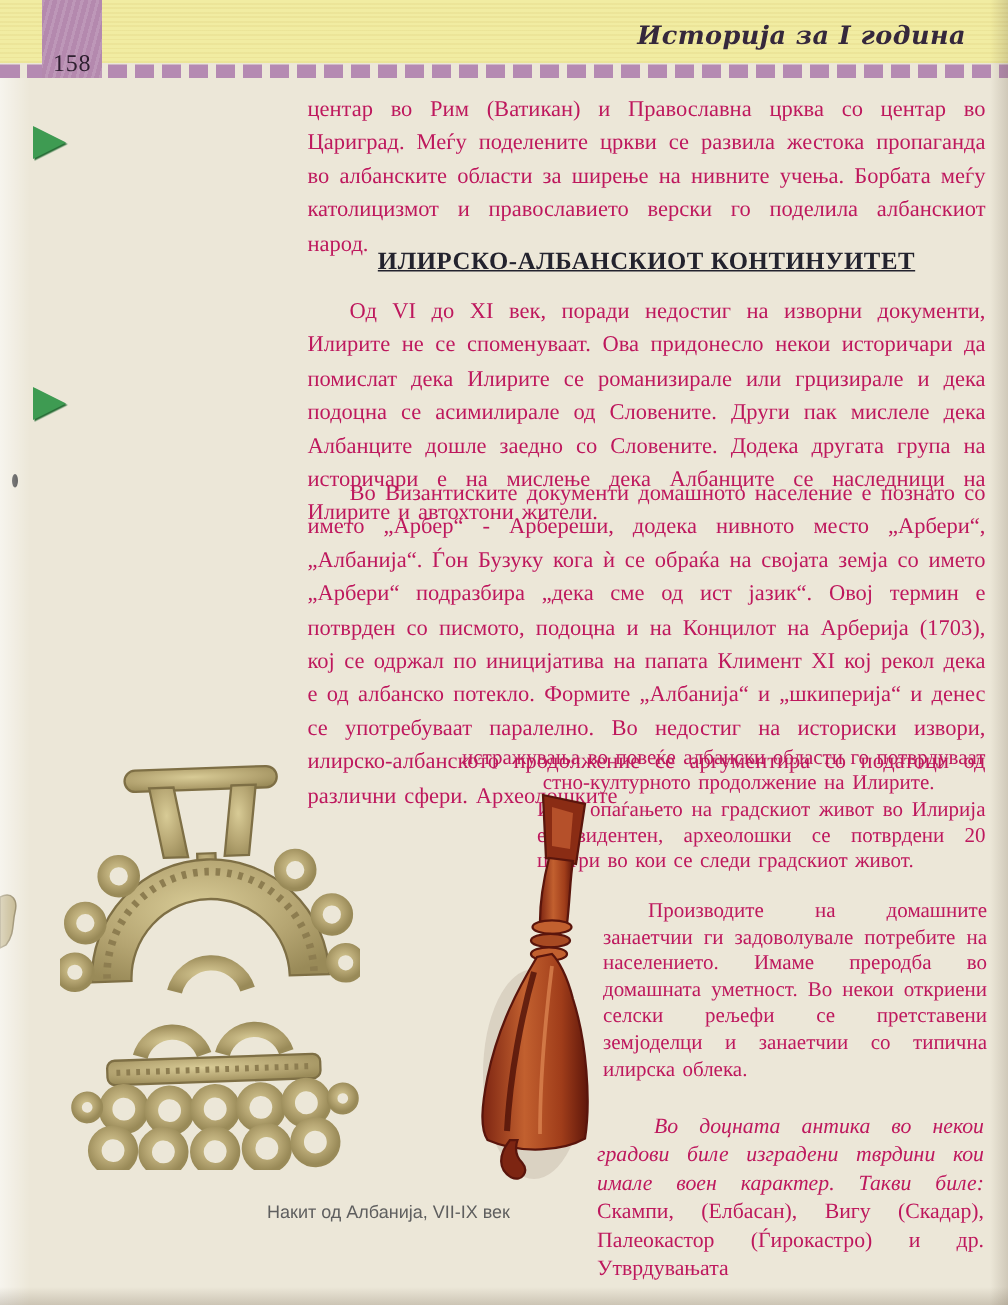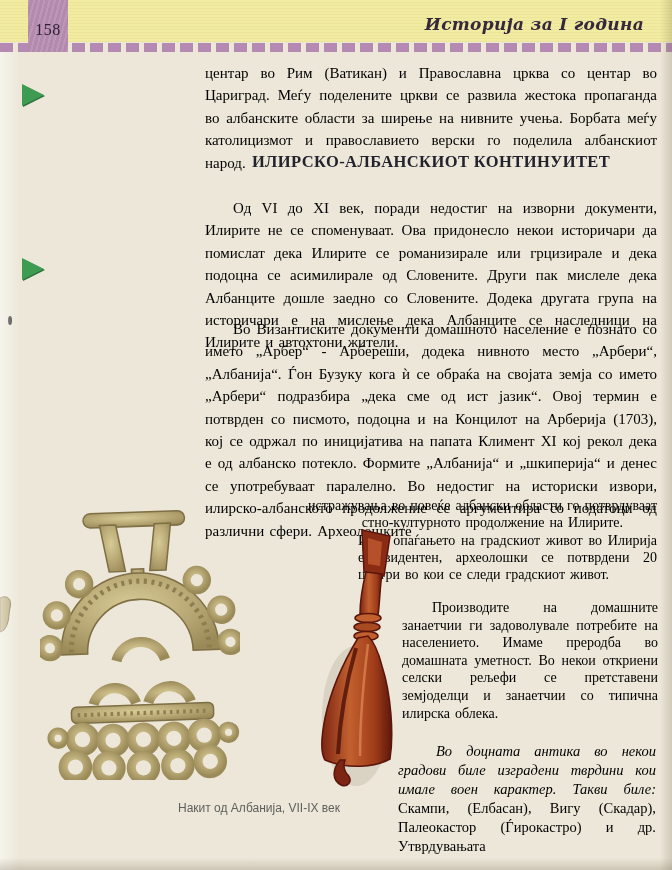--- a/index.html
+++ b/index.html
@@ -6,34 +6,34 @@
   #page{
     position:relative;width:672px;height:870px;margin:0 auto;
     background:#ece7d8;overflow:hidden;
     font-family:"Liberation Serif", serif;
   }
   
   .header-band{position:absolute;left:0;top:0;width:672px;height:42px;background:#f1eca2;
     background-image:repeating-linear-gradient(0deg, rgba(190,160,70,.10) 0 1px, rgba(0,0,0,0) 1px 3px);}
   .page-num-box{position:absolute;left:28px;top:0;width:40px;height:52px;background:#b489ae;
     background-image:repeating-linear-gradient(105deg, rgba(255,255,255,.12) 0 2px, rgba(0,0,0,0) 2px 5px);
-    display:flex;align-items:center;justify-content:center;}
+    display:flex;align-items:flex-end;justify-content:center;}
   .page-num{font-size:16px;color:#2e2030;padding-top:7px;letter-spacing:.5px;}
   .header-title{position:absolute;right:28px;top:14px;font-family:"DejaVu Serif", serif;
     font-style:italic;font-weight:600;font-size:17px;color:#35283c;letter-spacing:.3px;}
   .dash-line{position:absolute;left:0;top:43px;width:672px;height:9px;
     background:repeating-linear-gradient(90deg,#b58ab2 0 13px, rgba(0,0,0,0) 13px 18px);}
   
   .side-box{position:absolute;left:35px;width:162px;background:#f6f2a0;border:1px solid #d9cd6c;
     border-radius:14px;box-shadow:1px 2px 3px rgba(120,110,60,.25);padding:9px 10px 9px 14px;box-sizing:border-box;}
   .side-box p{margin:0;font-style:italic;font-weight:bold;font-size:13.2px;line-height:19.5px;color:#49501f;}
   .tri{position:absolute;width:0;height:0;border-top:11px solid transparent;border-bottom:11px solid transparent;
     border-left:22px solid #3e9b52;filter:drop-shadow(1px 1px 0 #2a6e38);}
   
-  .mt{position:absolute;left:205px;width:452px;font-size:15px;line-height:22.4px;color:#000000;
+  .mt{position:absolute;left:205px;width:452px;font-size:15px;line-height:22.4px;color:#be185d;
     text-align:justify;word-spacing:1.5px;margin:0;}
   .indent{text-indent:28px;}
   .heading{position:absolute;left:205px;width:452px;text-align:center;font-weight:bold;
     font-size:16.5px;color:#23232e;letter-spacing:.4px;margin:0;}
   .small{font-size:14px;line-height:17px;}
   .ital{font-style:italic;}
   
   .fig{position:absolute;}
   .caption{position:absolute;left:140px;top:801px;width:200px;text-align:right;
     font-family:"Liberation Sans", sans-serif;font-size:12px;color:#5f5f5f;}
@@ -52,21 +52,21 @@
   <div class="dash-line"></div>
   <div class="page-num-box">
     <span class="page-num">158</span>
   </div>
   <div class="header-title">Историја за I година</div>
 
   <div class="tri" style="left:22px;top:84px;"></div>
   <div class="tri" style="left:22px;top:258px;"></div>
 
   <p class="mt" style="top:62px;">центар во Рим (Ватикан) и Православна црква со центар во Цариград. Меѓу поделените цркви се развила жестока пропаганда во албанските области за ширење на нивните учења. Борбата меѓу католицизмот и православието верски го поделила албанскиот народ.</p>
-  <h2 class="heading" style="top:152px;">ИЛИРСКО-АЛБАНСКИОТ КОНТИНУИТЕТ</h2>
+  <h2 class="heading" style="top:164px;text-decoration:underline;">ИЛИРСКО-АЛБАНСКИОТ КОНТИНУИТЕТ</h2>
   <p class="mt indent" style="top:197px;">Од VI до XI век, поради недостиг на изворни документи, Илирите не се споменуваат. Ова придонесло некои историчари да помислат дека Илирите се романизирале или грцизирале и дека подоцна се асимилирале од Словените. Други пак мислеле дека Албанците дошле заедно со Словените. Додека другата група на историчари е на мислење дека Албанците се наследници на Илирите и автохтони жители.</p>
   <p class="mt indent" style="top:318px;">Во Византиските документи домашното население е познато со името „Арбер“ - Арбереши, додека нивното место „Арбери“, „Албанија“. Ѓон Бузуку кога ѝ се обраќа на својата земја со името „Арбери“ подразбира „дека сме од ист јазик“. Овој термин е потврден со писмото, подоцна и на Концилот на Арберија (1703), кој се одржал по иницијатива на папата Климент XI кој рекол дека е од албанско потекло. Формите „Албанија“ и „шкиперија“ и денес се употребуваат паралелно. Во недостиг на историски извори, илирско-албанското продолжение се аргументира со податоци од различни сфери. Археолошките</p>
 
   <p class="mt small" style="top:514px;width:418px;text-align:right;">стно-културното продолжение на Илирите.</p>
   <p class="mt small" style="top:497px;text-align:right;">истражувања во повеќе албански области го потврдуваат</p>
   <p class="mt small" style="left:358px;top:532px;width:299px;">Иако опаѓањето на градскиот живот во Илирија е евидентен, археолошки се потврдени 20 центри во кои се следи градскиот живот.</p>
   <p class="mt small" style="left:402px;top:599px;width:256px;line-height:17.6px;text-indent:30px;">Производите на домашните занаетчии ги задоволувале потребите на населението. Имаме преродба во домашната уметност. Во некои откриени селски рељефи се претставени земјоделци и занаетчии со типична илирска облека.</p>
   <p class="mt small" style="left:398px;top:742px;width:258px;line-height:19px;font-size:14.5px;text-indent:38px;"><span class="ital">Во доцната антика во некои градови биле изградени тврдини кои имале воен карактер. Такви биле: </span><span>Скампи, (Елбасан), Вигу (Скадар), Палеокастор (Ѓирокастро) и др. Утврдувањата</span></p>
 
   <div class="fig" style="left:40px;top:508px;width:200px;height:272px;">

